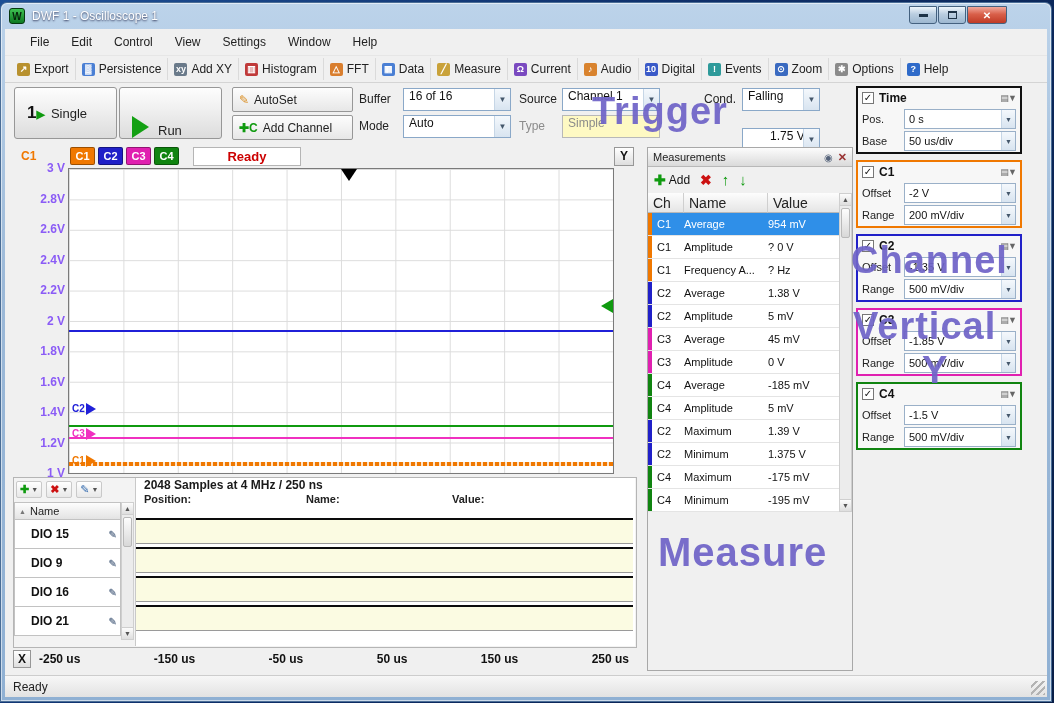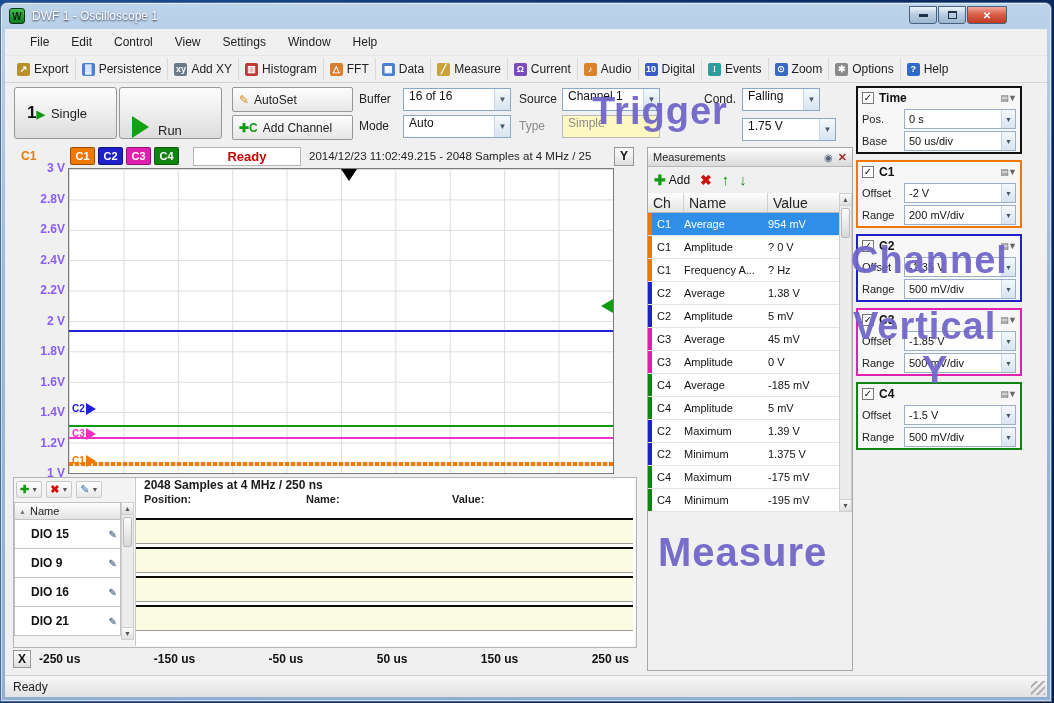--- a/index.html
+++ b/index.html
@@ -315,41 +315,40 @@
       <span class="ctl-label" style="left:514px; top:35px; color:#8b8b8b;">Type</span>
       <div class="dd disabled" style="left:557px; top:31px; width:98px;">
         <span class="val">Simple</span>
       </div>
 
       <span class="ctl-label" style="left:699px; top:8px;">Cond.</span>
       <div class="dd" style="left:737px; top:4px; width:78px;">
         <span class="val">Falling</span>
         <span class="arrow">▼</span>
       </div>
-      <div class="dd" style="left:737px; top:34px; width:94px;">
+      <div class="dd" style="left:737px; top:44px; width:78px;padding-left:22px;">
         <span class="val">1.75 V</span>
         <span class="arrow">▼</span>
       </div>
     </div>
 
     <div class="main">
 
       <div class="scope-header">
         <span class="corner-label">C1</span>
         <div class="chan-tabs">
 
         <div class="chan-tab" style="background: rgb(240, 120, 0);">C1</div>
             <div class="chan-tab" style="background: rgb(32, 32, 200);">C2</div>
             <div class="chan-tab" style="background: rgb(224, 32, 176);">C3</div>
             <div class="chan-tab" style="background: rgb(16, 132, 16);">C4</div>
           </div>
         <div class="ready-box">
             <span>Ready</span>
           </div>
-        <div class="scope-info">2014/12/23 11:02:49.215 - 2048 Samples at 4 MHz / 25</div>
         <div class="axis-btn y-btn">Y</div>
       </div>
 
       <div class="y-labels">
 
       <div class="y-label">3 V</div>
           <div class="y-label">2.8V</div>
           <div class="y-label">2.6V</div>
           <div class="y-label">2.4V</div>
           <div class="y-label">2.2V</div>

